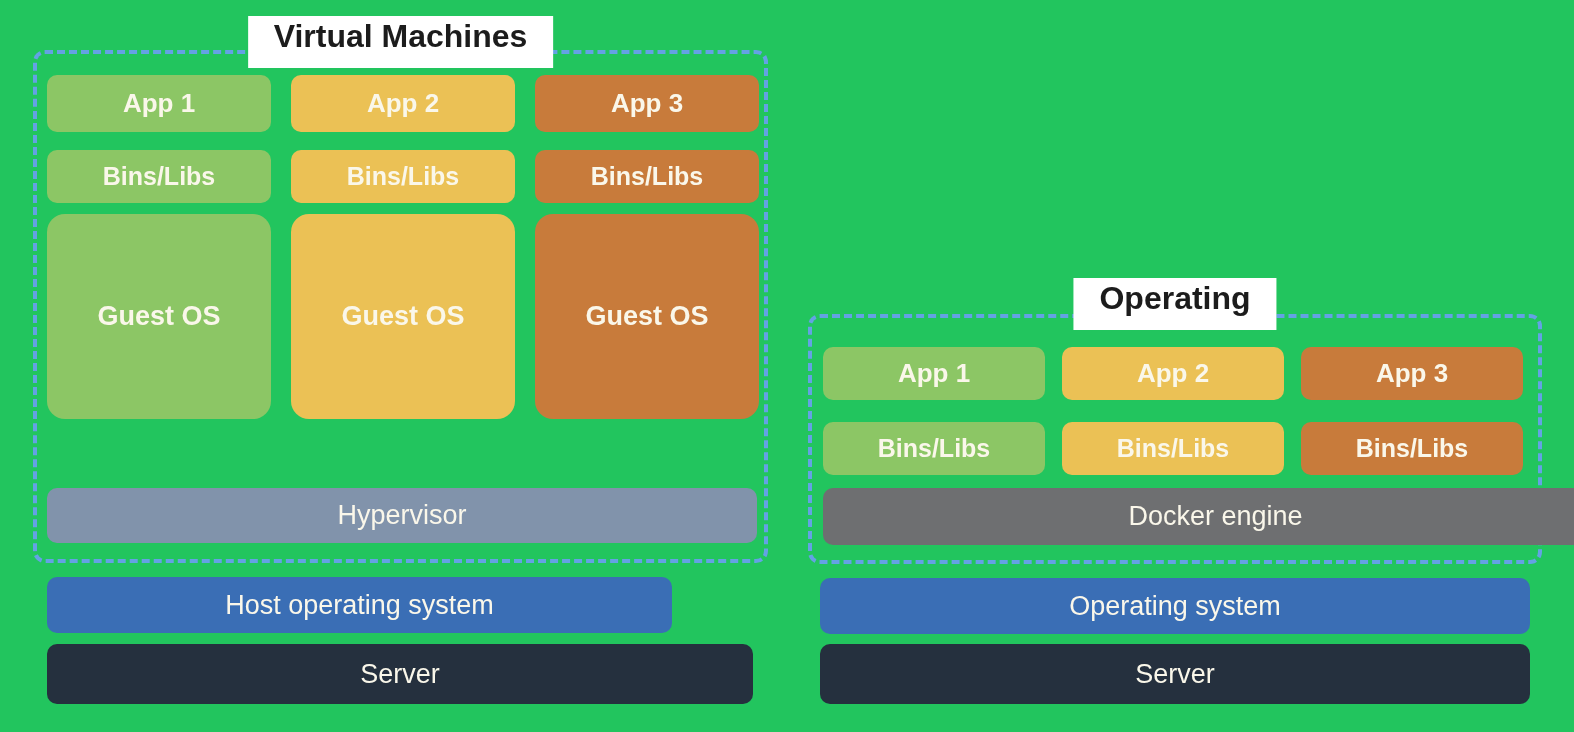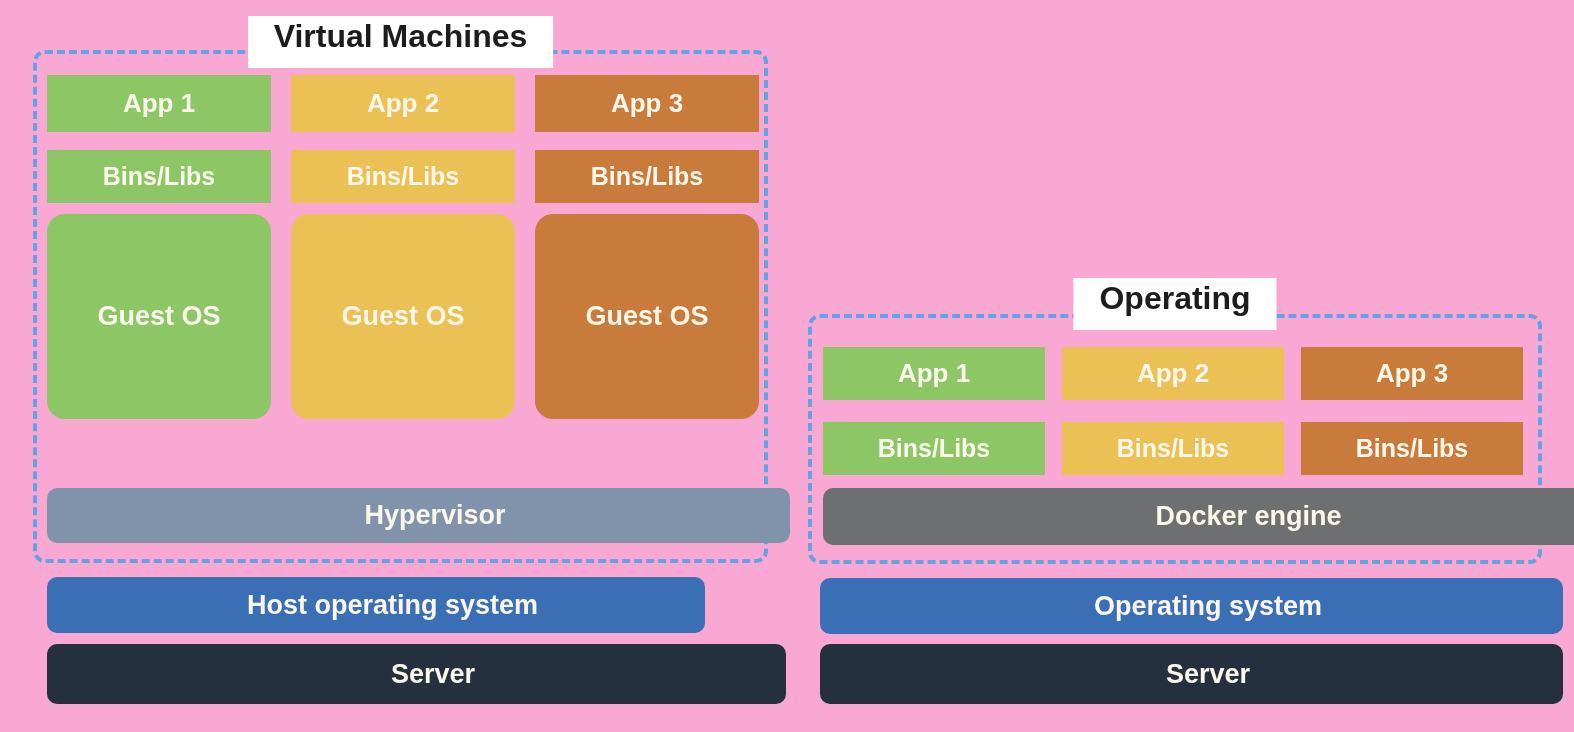--- a/index.html
+++ b/index.html
@@ -1,18 +1,18 @@
 <!DOCTYPE html>
 <html style="--green: #8CC665; --yellow: #EBC155; --orange: #C87B3B; --slate: #8193AB; --gray: #6E6F71; --blue: #3A6EB5; --dark: #25303E; --dashed_border: #64A2E4; --label_text: #FAF7EA; --title_text: #1C1C1C;"><head>
 <meta charset="utf-8">
 <style>
   html,body { margin:0; padding:0; background:#ffffff; }
   .canvas {
     position:relative; width:1574px; height:732px; overflow:hidden;
-    background:#f9a8d4;
+    background:#22c55e;
     font-family:"Liberation Sans", sans-serif;
   }
   .diagram { position:absolute; }
   .vm-diagram { left:33px; top:50px; width:735px; height:513px; }
   .ct-diagram { left:808px; top:314px; width:734px; height:250px; }
   .dash-outline {
     position:absolute; inset:0;
     border:4px dashed var(--dashed_border);
     border-radius:12px;
   }
@@ -20,29 +20,29 @@
     position:absolute; left:50%; transform:translateX(-50%);
     margin:0; background:#ffffff; z-index:3;
     font-size:32px; font-weight:700; color:var(--title_text);
     line-height:40px; padding:0 26px 12px; white-space:nowrap;
   }
   .vm-diagram .diagram-title { top:-34px; }
   .ct-diagram .diagram-title { top:-36px; }
   .box {
     position:absolute; z-index:2;
     display:flex; align-items:center; justify-content:center;
-    border-radius:0;
+    border-radius:10px;
     color:var(--label_text); font-weight:700; font-size:25px;
     text-align:center;
   }
   .bar {
     position:absolute; z-index:2;
     display:flex; align-items:center; justify-content:center;
     border-radius:10px;
-    color:var(--label_text); font-weight:700; font-size:27px;padding-left:33px;
+    color:var(--label_text); font-weight:400; font-size:27px;
   }
   .bg-green  { background:var(--green); }
   .bg-yellow { background:var(--yellow); }
   .bg-orange { background:var(--orange); }
   .bg-slate  { background:var(--slate); }
   .bg-gray   { background:var(--gray); }
   .bg-blue   { background:var(--blue); }
   .bg-dark   { background:var(--dark); }
 
   

